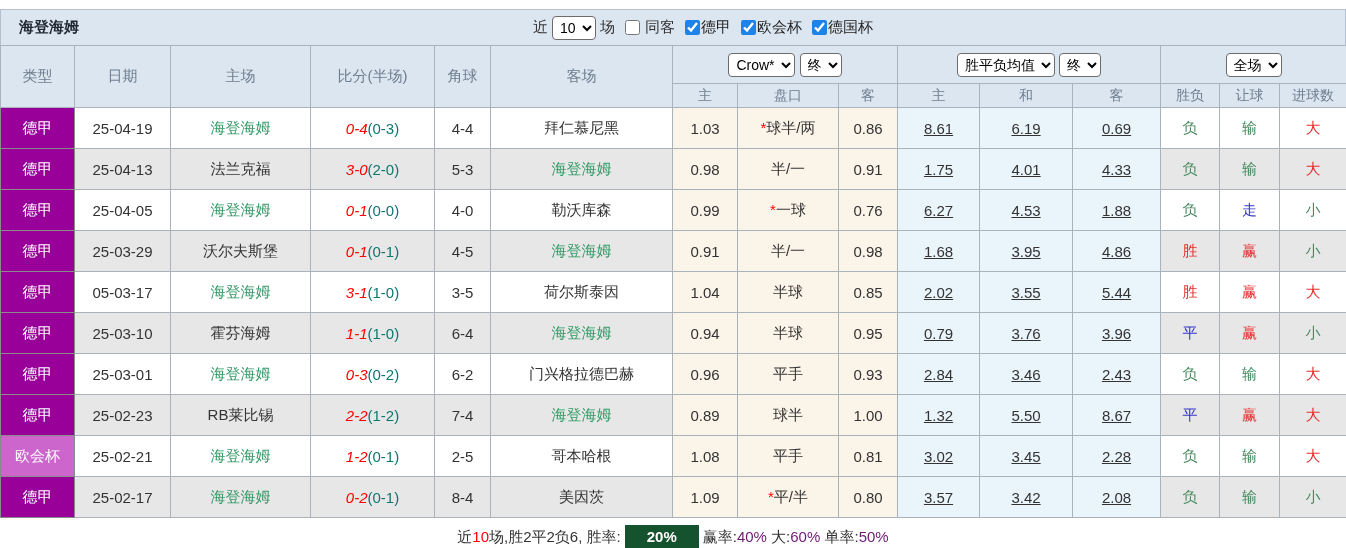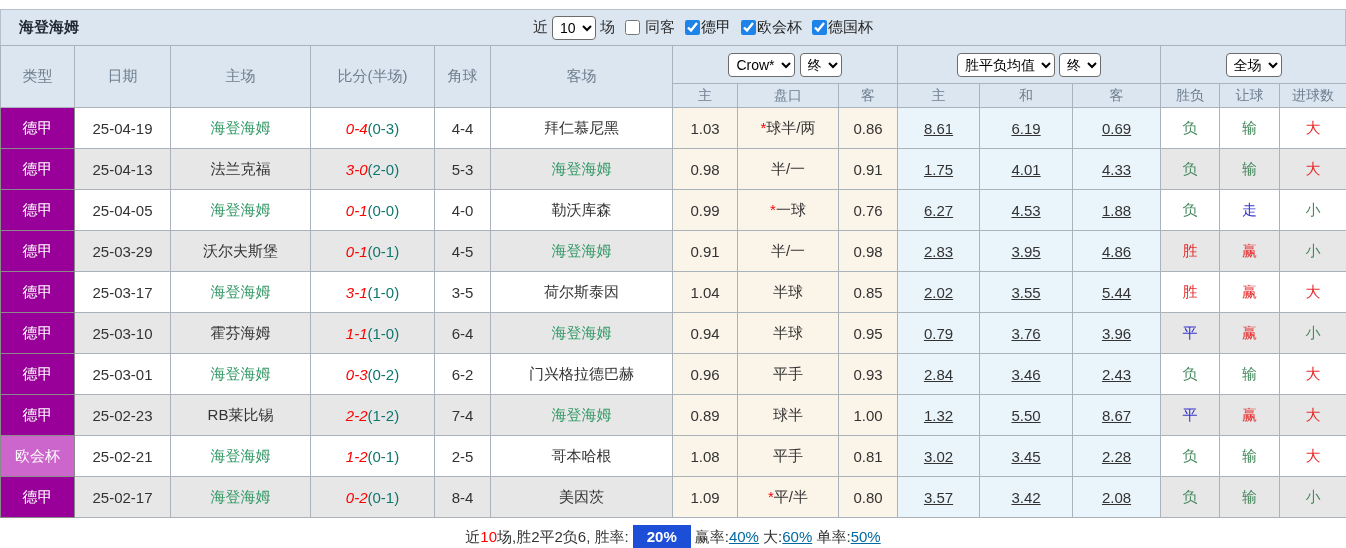--- a/index.html
+++ b/index.html
@@ -47,24 +47,24 @@
   .score-half { color: #0f766e; }
   .star { color: #ff0000; }
   .c-red { color: #e62e2e; }
   .c-green { color: #44885c; }
   .c-blue { color: #3333cc; }
 
   
   .footer { text-align: center; padding: 7px 0 6px 0; font-size: 15px; color: #333; }
   .footer .f-k { color: #333; }
   .footer .f-r { color: #ff0000; }
-  .footer .f-b { color: #0369a1; text-decoration: underline; }
+  .footer .f-b { color: #701a75; }
   .footer .f-badge {
-    background: #1d4ed8; color: #fff; font-weight: bold;
-    padding: 3px 14px; margin: 0 4px; display: inline-block;
+    background: #14532d; color: #fff; font-weight: bold;
+    padding: 3px 22px; margin: 0 4px; display: inline-block;
   }
 </style>
 </head>
 <body>
 
 <div class="wrap">
 
   <div class="titlebar">
     <span class="title">海登海姆</span>
     <div class="controls">
@@ -195,30 +195,30 @@
         <tr class="even">
           <td class="type">德甲</td>
           <td class="plain">25-03-29</td>
           <td class="plain">沃尔夫斯堡</td>
           <td class="plain"><span class="score-main">0-1</span><span class="score-half">(0-1)</span></td>
           <td class="plain">4-5</td>
           <td class="plain team">海登海姆</td>
           <td class="cream">0.91</td>
           <td class="cream">半/一</td>
           <td class="cream">0.98</td>
-          <td class="avgbg">2.83</td>
+          <td class="avgbg">1.68</td>
           <td class="avgbg">3.95</td>
           <td class="avgbg">4.86</td>
           <td class="plain c-red">胜</td>
           <td class="plain c-red">赢</td>
           <td class="plain goalcol c-green">小</td>
         </tr>
         <tr>
           <td class="type">德甲</td>
-          <td class="plain">25-03-17</td>
+          <td class="plain">05-03-17</td>
           <td class="plain team">海登海姆</td>
           <td class="plain"><span class="score-main">3-1</span><span class="score-half">(1-0)</span></td>
           <td class="plain">3-5</td>
           <td class="plain">荷尔斯泰因</td>
           <td class="cream">1.04</td>
           <td class="cream">半球</td>
           <td class="cream">0.85</td>
           <td class="avgbg">2.02</td>
           <td class="avgbg">3.55</td>
           <td class="avgbg">5.44</td>

